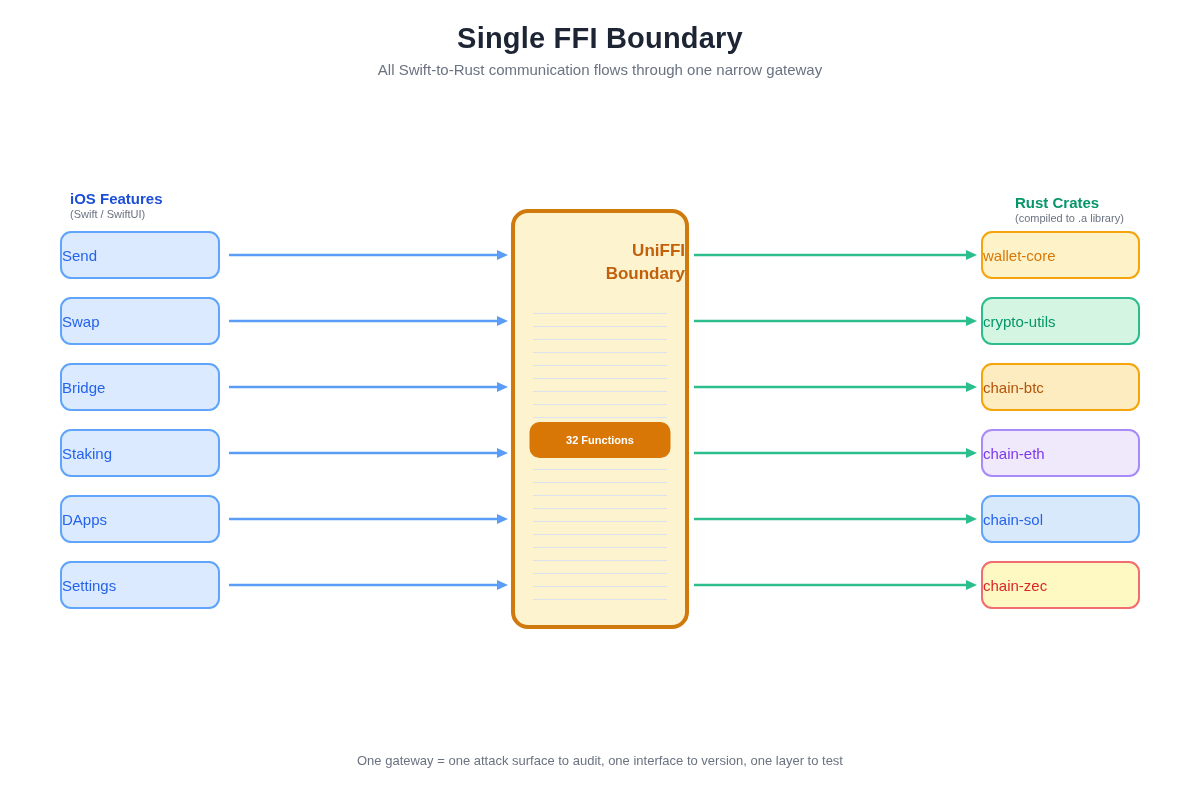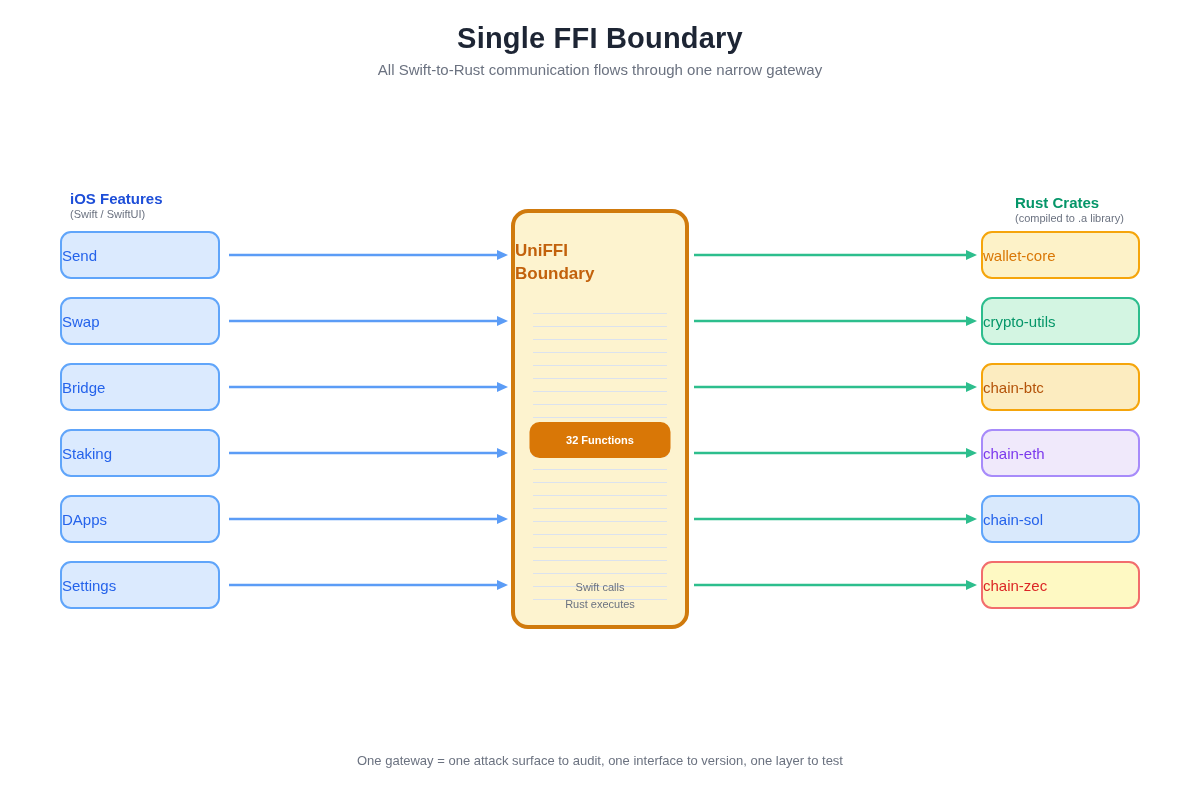--- a/index.html
+++ b/index.html
@@ -32,21 +32,21 @@
     left:60px;width:156px;
     background:#dbeafe;border-color:#60a5fa;color:#2563eb;
   }
   .right-node{left:981px;width:155px;}
   
   .boundary-box{
     left:511px;top:209px;width:178px;height:420px;box-sizing:border-box;
     background:#fdf3cf;border:4px solid #d07a0d;border-radius:17px;
   }
   .boundary-title{
-    position:absolute;top:26px;left:0;width:100%;text-align:left;
+    position:absolute;top:26px;left:0;width:100%;text-align:right;
     font-size:17px;line-height:23px;font-weight:bold;color:#c2610c;
   }
   .boundary-lines{
     position:absolute;left:18px;right:18px;top:88px;height:304px;
     background:repeating-linear-gradient(to bottom,
       transparent 0px, transparent 12px, #dbe2ee 12px, #dbe2ee 13px);
   }
   .boundary-badge{
     position:absolute;top:209px;left:50%;transform:translateX(-50%);
     width:141px;height:36px;border-radius:10px;background:#d97706;
@@ -135,24 +135,20 @@
     <span>Settings</span>
   </div>
 
   <div class="abs boundary-box">
     <div class="boundary-title">
       <div>UniFFI</div>
       <div>Boundary</div>
     </div>
     <div class="boundary-lines"></div>
     <div class="boundary-badge">32 Functions</div>
-    <div class="boundary-footnotes">
-      <div>Swift calls</div>
-      <div>Rust executes</div>
-    </div>
   </div>
 
   <div class="node right-node" style="top: 297px; background-color: rgb(211, 245, 226); border-color: rgb(45, 189, 141); color: rgb(5, 150, 105);">
     <span>crypto-utils</span>
   </div>
   <div class="node right-node" style="top: 231px; background-color: rgb(253, 242, 200); border-color: rgb(245, 165, 11); color: rgb(217, 119, 6);">
     <span>wallet-core</span>
   </div>
   <div class="node right-node" style="top: 363px; background-color: rgb(252, 236, 192); border-color: rgb(245, 165, 11); color: rgb(180, 83, 9);">
     <span>chain-btc</span>

